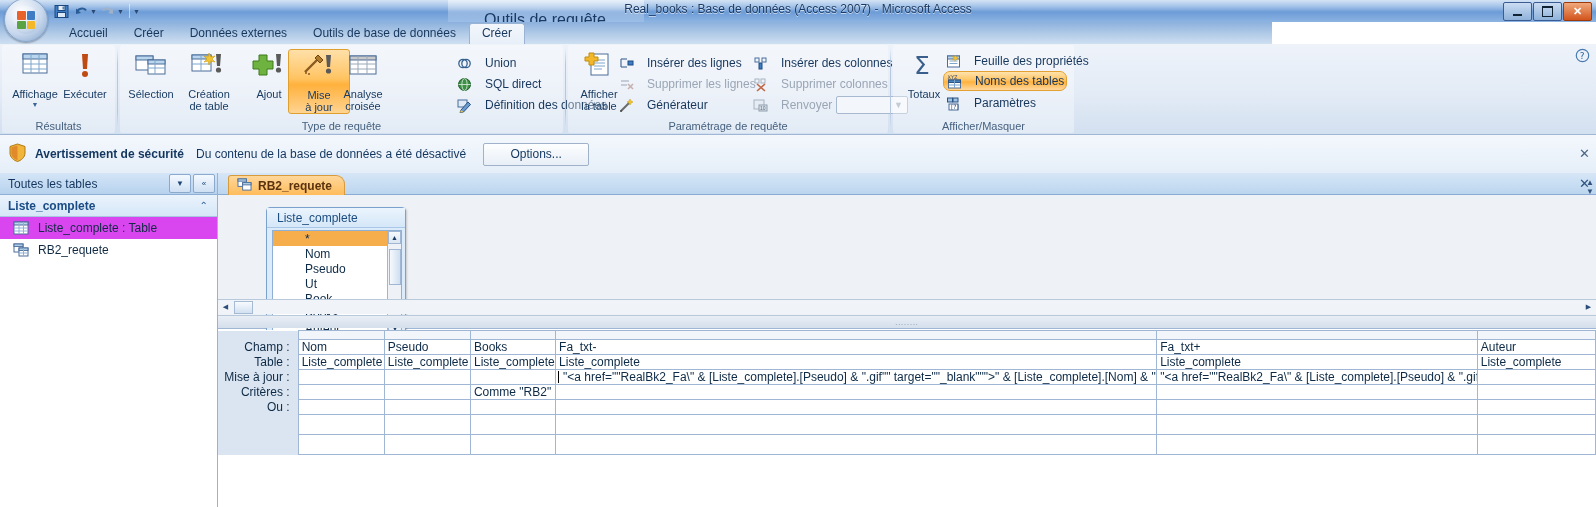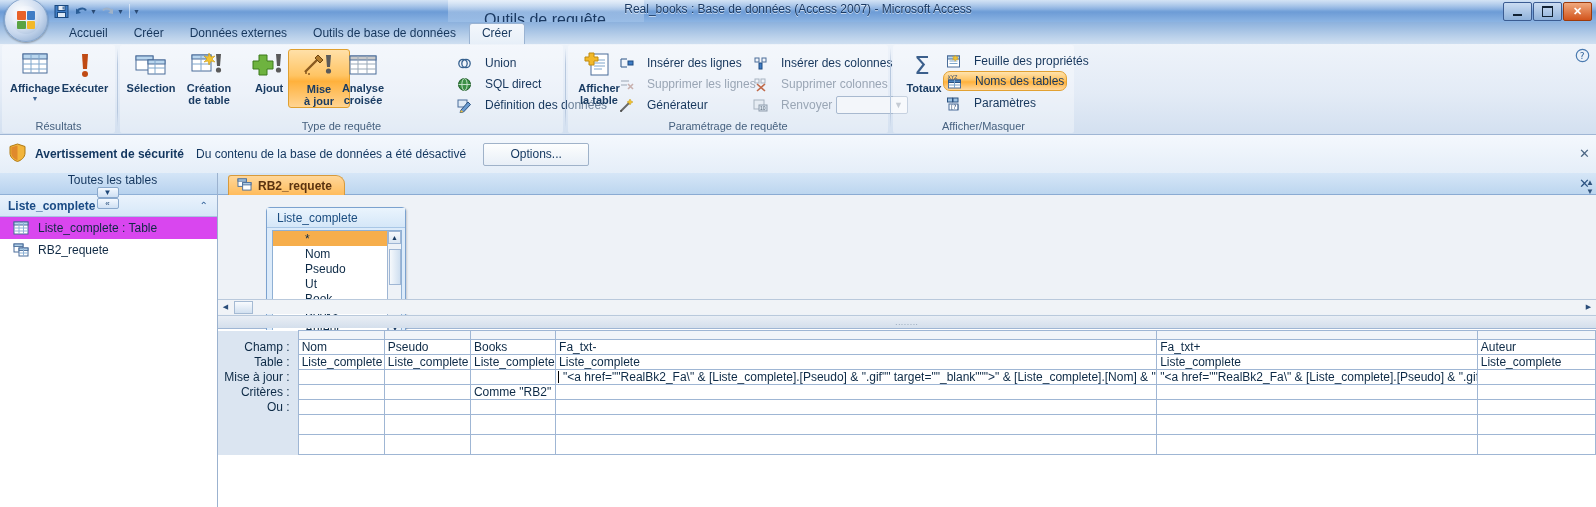--- a/index.html
+++ b/index.html
@@ -62,21 +62,21 @@
   .orb-q{border-radius:1px;}
   .q1{background:#e8622a;}.q2{background:#3f7cc4;}.q3{background:#f2b829;}.q4{background:#5aa343;}
   .qat{position:absolute;left:52px;top:2px;height:18px;display:flex;align-items:center;gap:2px;z-index:5;}
   .qat-ico{width:18px;height:17px;display:flex;align-items:center;justify-content:center;}
   .svg-save{display:block;}
   .qat-arrow{font-size:7px;color:#2a4a74;margin-left:-2px;}
   .qat-sep{width:1px;height:14px;background:rgba(255,255,255,.5);margin:0 3px;}
 
   
   .tabstrip{
-    position:absolute;left:0;top:22px;width:1596px;height:22px;
+    position:absolute;left:0;top:22px;width:1272px;height:22px;
     background:linear-gradient(to bottom,#8cb1dd,#b9d0ea 65%,#cfdff1 100%);
   }
   .tabs{position:absolute;left:56px;top:0;display:flex;height:22px;align-items:flex-end;}
   .tab{
     padding:3px 13px 4px 13px;font-size:12px;color:#16365c;cursor:default;
     border-radius:3px 3px 0 0;white-space:nowrap;
   }
   .tab.active{
     background:linear-gradient(to bottom,#f3f7fc,#e7eff8);
     border:1px solid #9ab3d2;border-bottom:none;
@@ -99,21 +99,21 @@
     font-size:11px;color:#46617f;
   }
   .gsep{position:absolute;top:4px;width:1px;height:80px;
     background:linear-gradient(to bottom,rgba(255,255,255,0),#b7c8de 20%,#b7c8de 80%,rgba(255,255,255,0));}
   .grp-shade{position:absolute;top:1px;height:88px;background:rgba(255,255,255,.35);border-radius:2px;}
 
   .bigbtn{
     position:absolute;top:4px;width:62px;text-align:center;cursor:default;
   }
   .bigbtn .ico{height:32px;display:flex;align-items:center;justify-content:center;}
-  .bigbtn .lbl{font-size:11px;line-height:11.5px;color:#1a3c63;margin-top:2px;font-weight:bold;}
+  .bigbtn .lbl{font-size:11px;line-height:11.5px;color:#1a3c63;margin-top:8px;}
   .bigbtn .drop{font-size:7px;color:#3a6394;line-height:7px;}
   .bigbtn.sel{
     background:linear-gradient(to bottom,#ffe0a8,#ffc463 45%,#ffb13c 55%,#ffd492);
     border:1px solid #e0a030;border-radius:3px;box-sizing:border-box;
   }
 
   .smbtn{
     position:absolute;height:20px;display:flex;align-items:center;gap:13px;
     font-size:12px;color:#16365c;cursor:default;padding:0 2px;white-space:nowrap;
   }
@@ -149,21 +149,20 @@
 
   
   .navpane{
     position:absolute;left:0;top:173px;width:218px;height:334px;
     background:#fff;border-right:1px solid #9bb2cf;box-sizing:border-box;
   }
   .nav-header{
     height:22px;background:linear-gradient(to bottom,#d4e5f7,#b7d2ee);
     border-bottom:1px solid #8fb0d6;display:flex;align-items:center;
     box-sizing:border-box;
-    flex-direction:column;
   }
   .nav-header .nh-title{flex:1;font-size:12px;color:#14365e;padding-left:8px;}
   .nh-btn{width:20px;height:17px;margin-right:2px;border:1px solid #8aa9cd;border-radius:2px;
     background:linear-gradient(to bottom,#f4f9ff,#cfe0f3);
     display:flex;align-items:center;justify-content:center;font-size:8px;color:#1d4677;cursor:default;}
   .nav-group{
     height:22px;background:linear-gradient(to bottom,#eaf3fc,#d6e7f8);
     border-bottom:1px solid #a9c4e0;display:flex;align-items:center;
     box-sizing:border-box;
   }

